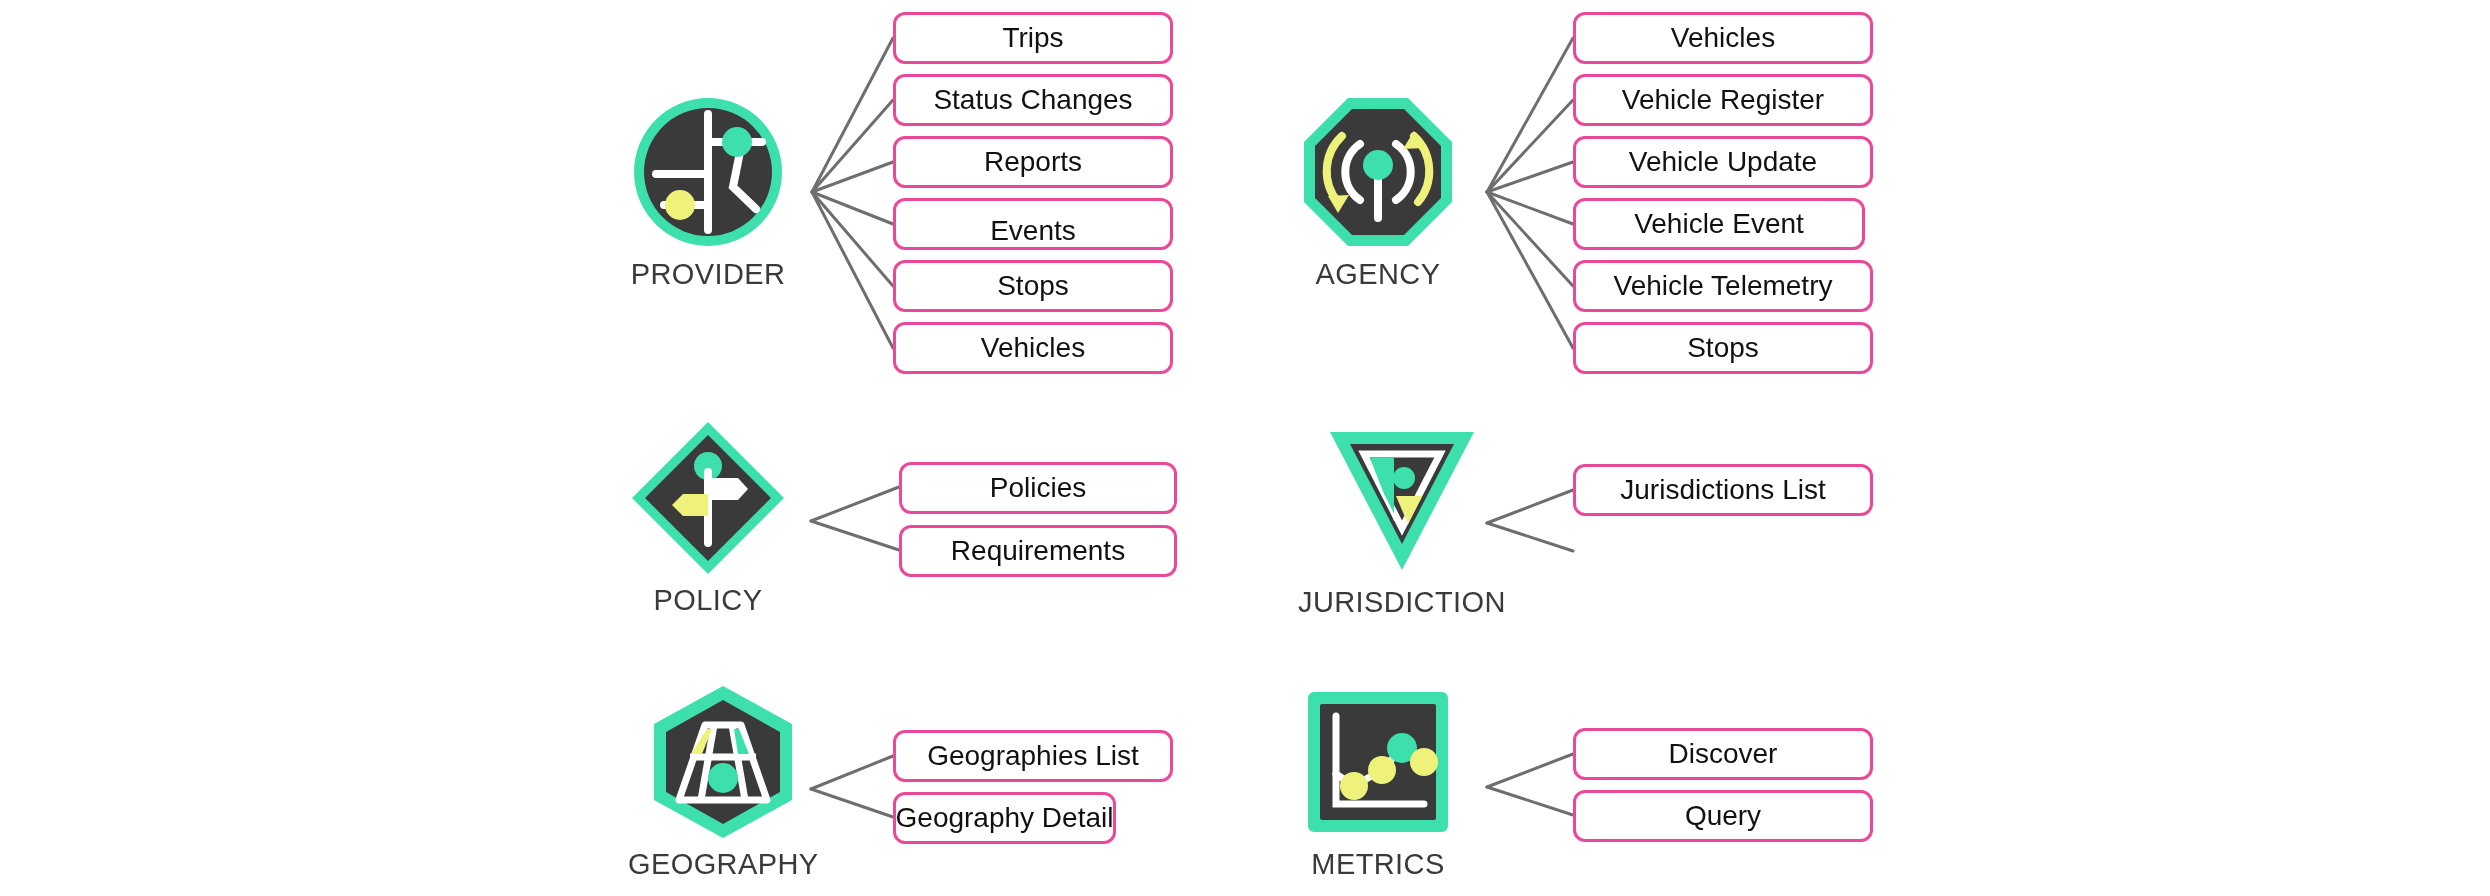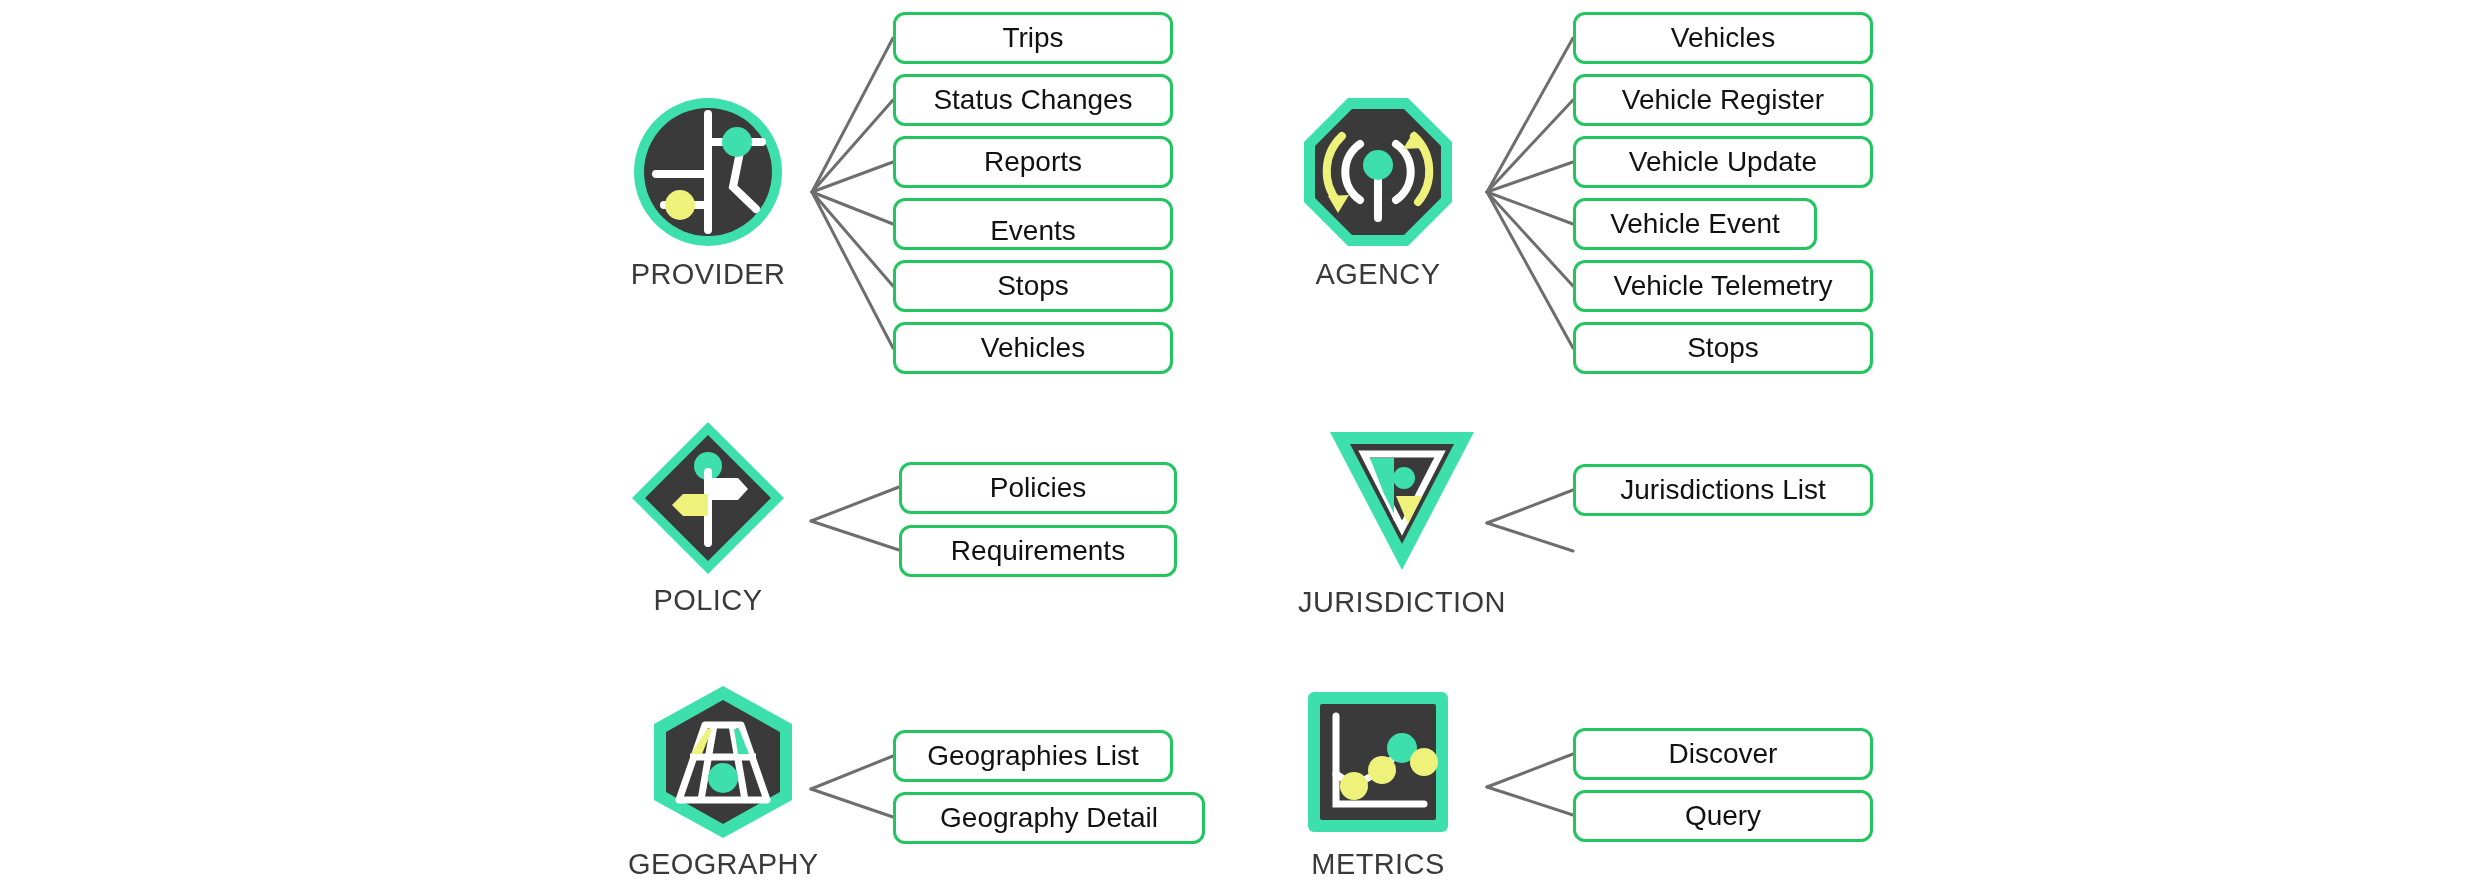--- a/index.html
+++ b/index.html
@@ -46,21 +46,21 @@
     letter-spacing: 0.4px;
     color: #3a3a3a;
     white-space: nowrap;
     font-family: "Liberation Sans", sans-serif;
   }
   
   .box {
     position: absolute;
     box-sizing: border-box;
     height: 52px;
-    border: 3px solid #22c55e;
+    border: 3px solid #ec4899;
     border-radius: 12px;
     background: #ffffff;
     display: flex;
     align-items: center;
     justify-content: center;
     color: #111111;
     font-size: 28px;
     font-family: "Liberation Sans", sans-serif;
     white-space: nowrap;
   }
@@ -164,21 +164,21 @@
 
   <div class="box" style="left:1573px; top:12px; width:300px;">
     <span>Vehicles</span>
   </div>
   <div class="box" style="left:1573px; top:74px; width:300px;">
     <span>Vehicle Register</span>
   </div>
   <div class="box" style="left:1573px; top:136px; width:300px;">
     <span>Vehicle Update</span>
   </div>
-  <div class="box" style="left:1573px; top:198px; width:244px;">
+  <div class="box" style="left:1573px; top:198px; width:292px;">
     <span>Vehicle Event</span>
   </div>
   <div class="box" style="left:1573px; top:260px; width:300px;">
     <span>Vehicle Telemetry</span>
   </div>
   <div class="box" style="left:1573px; top:322px; width:300px;">
     <span>Stops</span>
   </div>
 
   <div class="node" style="left:628px; top:418px;">
@@ -241,21 +241,21 @@
         <polygon points="91,47 96,47 106,72 95,72" fill="#3DE0AD"></polygon>
         <circle cx="80" cy="96" r="15" fill="#3DE0AD"></circle>
       </svg>
     </div>
     <div class="node-label">GEOGRAPHY</div>
   </div>
 
   <div class="box" style="left:893px; top:730px; width:280px;">
     <span>Geographies List</span>
   </div>
-  <div class="box" style="left:893px; top:792px; width:312px;">
+  <div class="box" style="left:893px; top:792px; width:223px;">
     <span>Geography Detail</span>
   </div>
 
   <div class="node" style="left:1298px; top:682px;text-align:center;">
     <div class="node-icon">
       <svg width="160" height="160" viewBox="0 0 160 160">
         <rect x="10" y="10" width="140" height="140" rx="6" fill="#3DE0AD"></rect>
         <rect x="22" y="22" width="116" height="116" rx="2" fill="#3A3A3A"></rect>
         <g stroke="#FFFFFF" stroke-width="7" fill="none" stroke-linecap="round">
           <path d="M38,34 L38,122 L126,122"></path>

